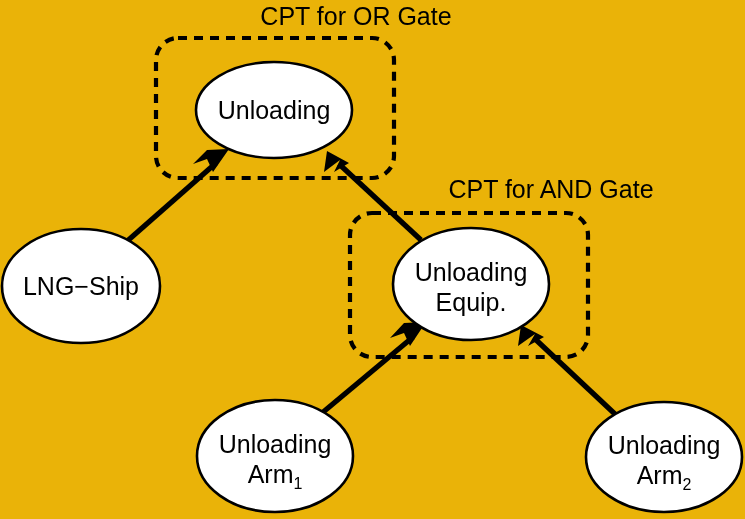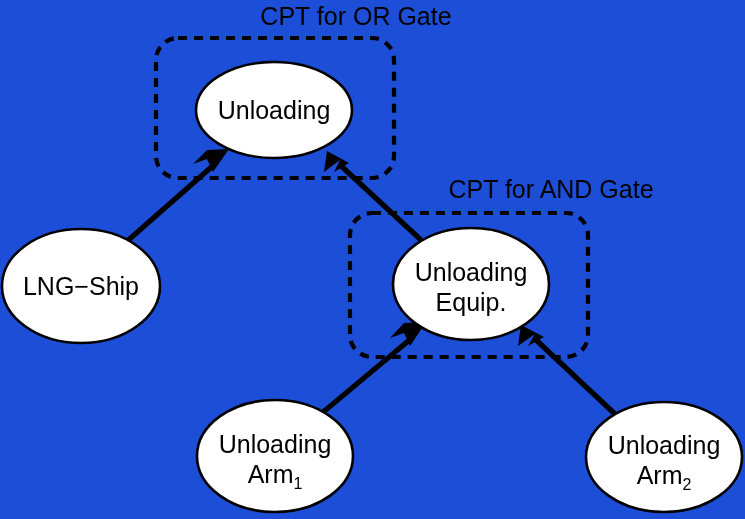--- a/index.html
+++ b/index.html
@@ -4,21 +4,21 @@
 <style>
   html, body {
     margin: 0;
     padding: 0;
     background: #ffffff;
   }
   #canvas {
     position: relative;
     width: 745px;
     height: 519px;
-    background: #1d4ed8;
+    background: #eab308;
     overflow: hidden;
     font-family: "Liberation Sans", sans-serif;
   }
   #diagram {
     position: absolute;
     top: 0;
     left: 0;
     width: 745px;
     height: 519px;
   }

